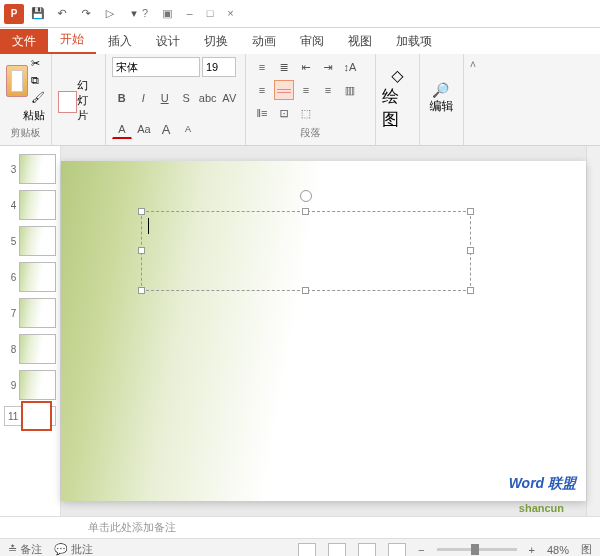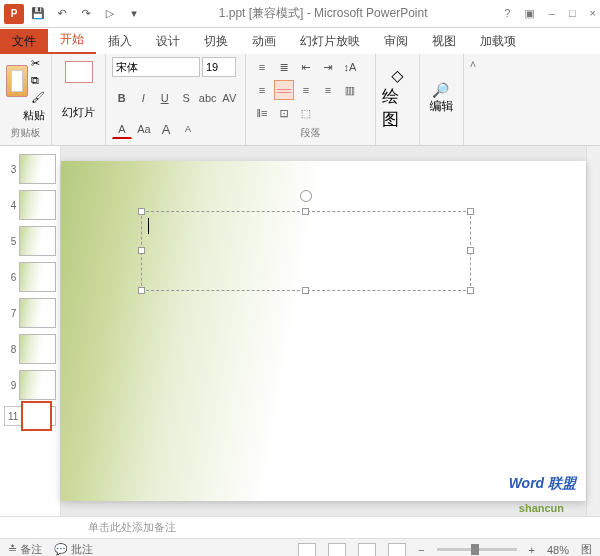--- a/index.html
+++ b/index.html
@@ -6,30 +6,30 @@
 body{width:600px;height:556px;background:#fff;overflow:hidden}
 .title-bar{height:28px;background:#fff;border-bottom:1px solid #d4d4d4;display:flex;align-items:center;padding:0 4px}
 .app-icon{width:20px;height:20px;background:#d24a26;color:#fff;display:flex;align-items:center;justify-content:center;font-weight:bold;font-size:10px;border-radius:2px}
 .qat{display:flex;gap:8px;margin-left:6px}
 .qat-btn{width:16px;height:16px;display:flex;align-items:center;justify-content:center;color:#555}
 .title-text{flex:1;text-align:center;color:#777;font-size:12px}
 .win-ctrl{display:flex;gap:14px;color:#777;font-size:13px}
 .win-ctrl span{cursor:pointer}
 .tabs{height:26px;display:flex;align-items:flex-end;padding-left:0;background:#fff}
 .tab{padding:4px 12px;font-size:12px;color:#444;cursor:pointer}
-.tab.file{background:#d24a26;color:#0f172a}
+.tab.file{background:#d24a26;color:#ffffff}
 .tab.active{color:#d24a26;border-bottom:2px solid #d24a26}
 .ribbon{height:92px;background:#f5f5f5;border-bottom:1px solid #d4d4d4;display:flex}
 .group{border-right:1px solid #d9d9d9;padding:3px 6px;display:flex;flex-direction:column;justify-content:space-between}
 .group-label{text-align:center;font-size:10px;color:#777;padding-bottom:2px}
 .clip{width:52px}
 .clip-top{display:flex;gap:3px;justify-content:center;align-items:center}
 .paste-ic{width:28px;height:32px;background:linear-gradient(#f9d08e,#e8a94e);border:1px solid #c88;border-radius:2px;position:relative}
 .paste-ic:before{content:"";position:absolute;top:4px;left:4px;right:4px;bottom:4px;background:#fff;border:1px solid #ccc}
-.slides-g{width:54px;display:flex;flex-direction:column;align-items:center;justify-content:space-between}
+.slides-g{width:54px;display:flex;flex-direction:row;align-items:center;justify-content:flex-end}
 .slide-ic{width:28px;height:22px;border:1px solid #d88;background:#fff;margin-top:4px}
 .font-g{width:140px}
 .font-row{display:flex;gap:2px;margin-bottom:3px}
 .sel{height:20px;border:1px solid #c4c4c4;background:#fff;padding:0 3px;display:flex;align-items:center;font-size:11px}
 .fn{width:88px}.fs{width:34px}
 .btn{width:20px;height:20px;border:1px solid transparent;display:flex;align-items:center;justify-content:center;cursor:pointer;color:#555}
 .btn.bold{font-weight:bold}.btn.ital{font-style:italic}.btn.ul{text-decoration:underline}
 .para-g{width:130px}
 .draw-g{width:44px;display:flex;flex-direction:column;align-items:center;justify-content:center}
 .edit-g{width:44px;display:flex;flex-direction:column;align-items:center;justify-content:center}
@@ -66,38 +66,36 @@
 
 <div class="title-bar">
   <div class="app-icon">P</div>
   <div class="qat">
     <div class="qat-btn">💾</div>
     <div class="qat-btn">↶</div>
     <div class="qat-btn">↷</div>
     <div class="qat-btn">▷</div>
     <div class="qat-btn">▾</div>
   </div>
-  <div class="title-text">1.ppt [兼容模式] - Microsoft PowerPoint</div>
   <div class="win-ctrl">
     <span>?</span>
     <span>▣</span>
     <span>–</span>
     <span>□</span>
     <span>×</span>
   </div>
 </div>
 
 <div class="tabs">
   <div class="tab file">文件</div>
   <div class="tab active">开始</div>
   <div class="tab">插入</div>
   <div class="tab">设计</div>
   <div class="tab">切换</div>
   <div class="tab">动画</div>
-  <div class="tab">幻灯片放映</div>
   <div class="tab">审阅</div>
   <div class="tab">视图</div>
   <div class="tab">加载项</div>
 </div>
 
 <div class="ribbon">
   <div class="group clip">
     <div class="clip-top">
       <div class="paste-ic"></div>
       <div style="display:flex;flex-direction:column;gap:4px">

